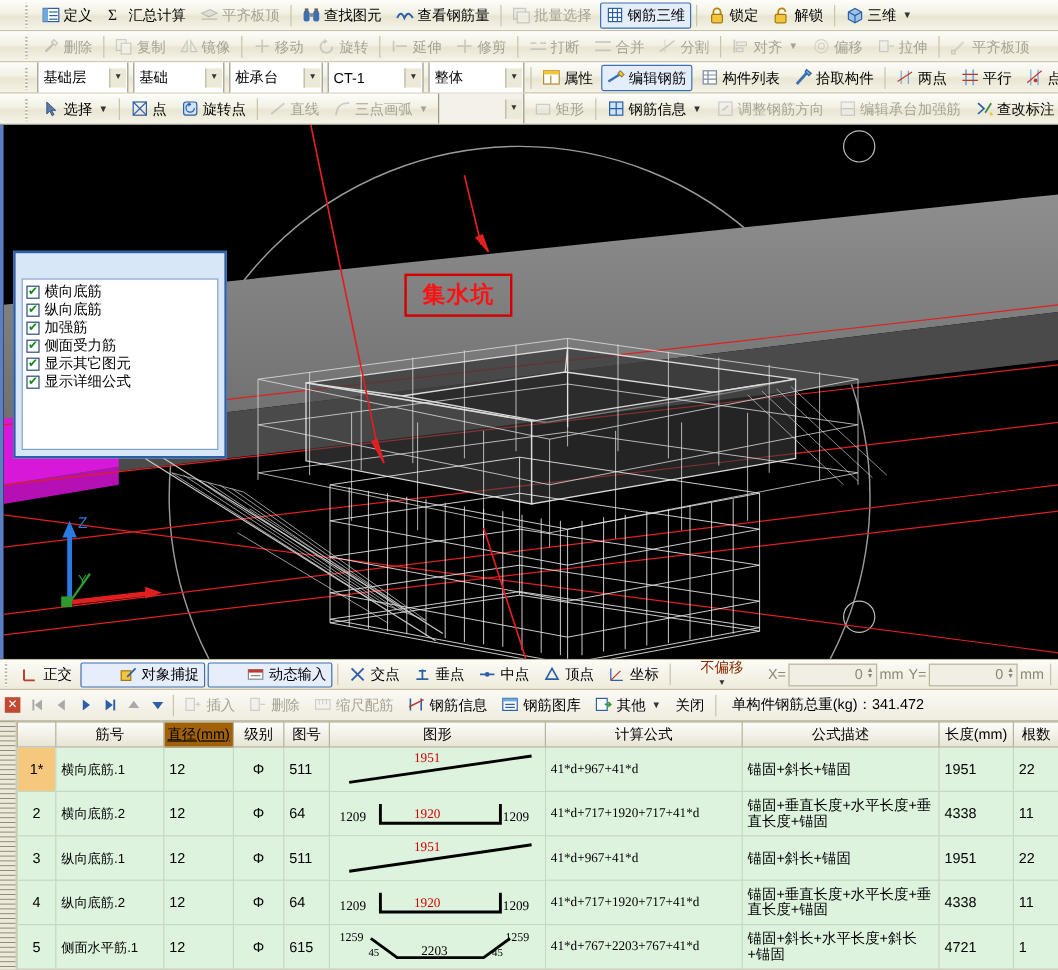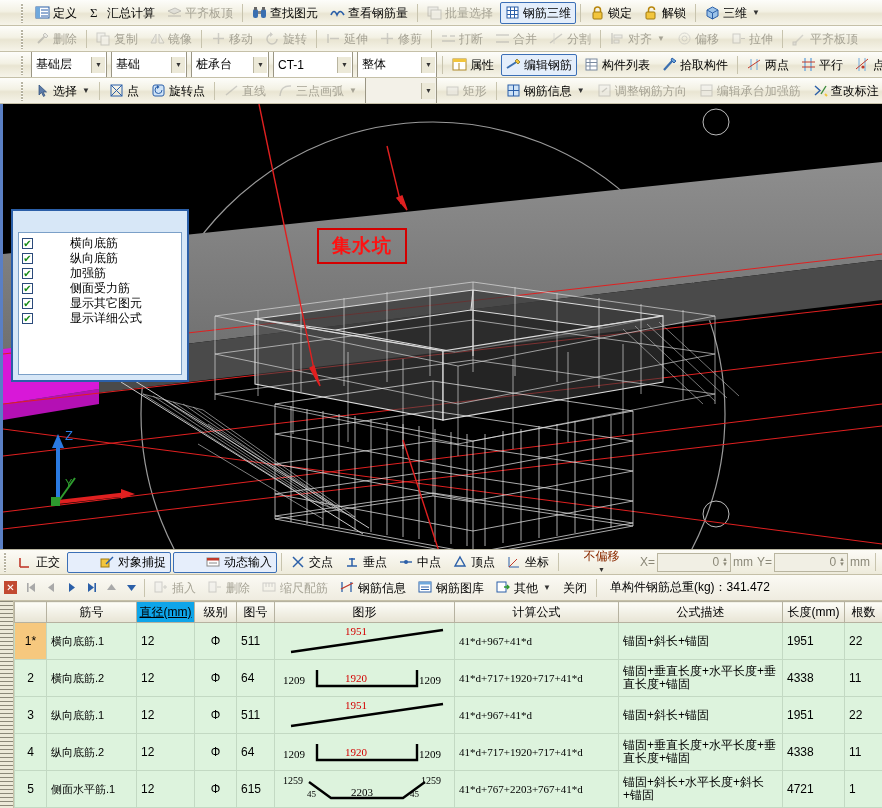--- a/index.html
+++ b/index.html
@@ -81,25 +81,25 @@
   .rpanel-body {
     position: absolute; left: 5px; right: 5px; top: 21px; bottom: 5px;
     background: #fff; border: 1px solid #7ba0c8; padding: 3px 0 0 3px; overflow: hidden;
   }
   .rp-item { display: flex; align-items: center; gap: 4px; height: 15px; }
   .cbx {
     width: 11px; height: 11px; background: #fff; border: 1px solid #2b4a7a;
     display: inline-flex; align-items: center; justify-content: center;
     color: #168a16; font-size: 10px; font-weight: bold; line-height: 9px; flex: 0 0 auto;
   }
-  .rp-item .t { font-size: 12px; color: #000; margin-left: 33px; }
+  .rp-item .t { font-size: 12px; color: #000; }
 
   
   .annot {
-    position: absolute; left: 314px; top: 124px; width: 90px; height: 36px;
+    position: absolute; left: 334px; top: 124px; width: 90px; height: 36px;
     border: 2px solid #d40000; display: flex; align-items: center; justify-content: center;
     color: #ff1111; font-size: 19px; font-weight: bold; z-index: 35; letter-spacing: 1px;
   }
 
   
   .statusbar {
     display: flex; align-items: center; height: 26px; min-height: 26px;
     background: linear-gradient(to bottom, #fcfbf6, #eeebdb);
     border-top: 1px solid #b9b5a0; border-bottom: 1px solid #c5c0a8;
     padding-left: 2px; white-space: nowrap; overflow: hidden;
@@ -134,21 +134,21 @@
   
   #tablewrap { flex: 0 0 auto; display: flex; background: #ece9d8; }
   .ruler { width: 14px; flex: 0 0 auto; background: #ece9d8;
     background-image: linear-gradient(to bottom, #8b8878 1px, transparent 1px);
     background-size: 3px 4px; background-position: 6px 0; border-right: 1px solid #c5c0a8; }
   table.grid { border-collapse: collapse; table-layout: fixed; width: 868px; font-size: 12px; }
   table.grid th {
     background: linear-gradient(to bottom, #fdfdf8, #e7e4d4);
     border: 1px solid #b6b2a0; font-weight: normal; height: 21px; color: #000; font-size: 12px;
   }
-  table.grid th.hl { background: #0ea5e9; color: #000; text-decoration: underline; }
+  table.grid th.hl { background: #a16207; color: #000; text-decoration: underline; }
   table.grid td {
     border: 1px solid #c3d9c3; background: #ddf3dd; height: 36px; padding: 1px 4px;
     vertical-align: middle; color: #000; overflow: hidden;
   }
   td.rowno { background: #efefe7; text-align: center; }
   td.rowno.sel { background: #f6c87e; }
   td.dia-sel { background: #bfe6dd; border-left: 2px solid #000; }
   td.cshape { padding: 0; position: relative; background: #ddf3dd; }
   .nm { font-size: 11px; }
   .formula { font-size: 11px; font-family: "Liberation Serif", serif; }

